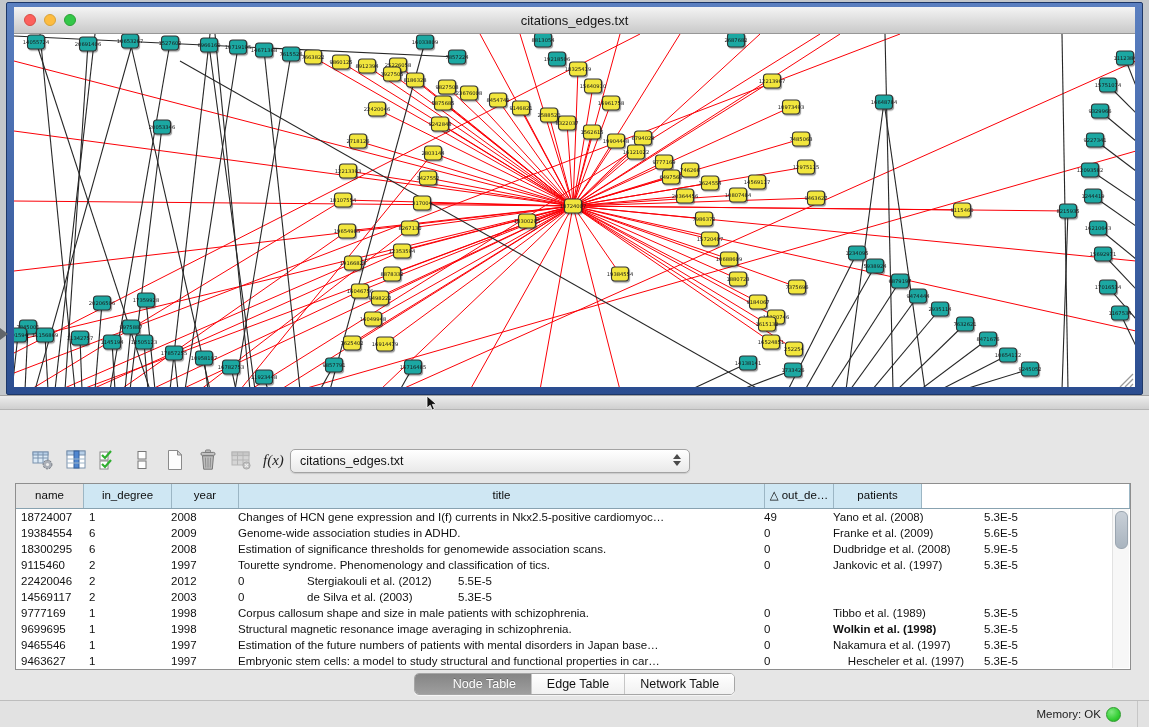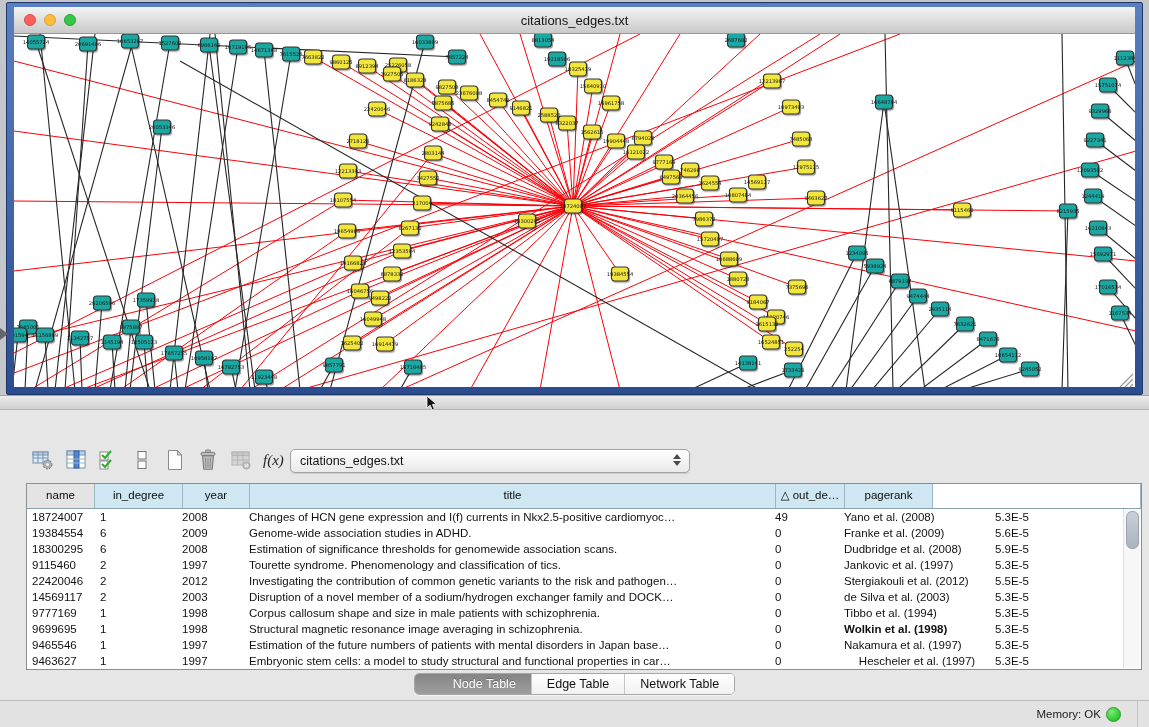--- a/index.html
+++ b/index.html
@@ -41,21 +41,21 @@
   .tbtn{width:26px;height:28px;margin-right:7px;display:flex;align-items:center;justify-content:center;}
   .fx{font-family:"Liberation Serif",serif;font-style:italic;font-size:15px;color:#222;margin:0 4px 0 2px;}
   .combo{position:absolute;left:290px;top:449px;width:400px;height:24px;box-sizing:border-box;
     border:1px solid #a3a3a3;border-radius:5px;background:linear-gradient(#ffffff,#e9e9e9);
     font-size:12.5px;color:#111;line-height:22px;padding-left:9px;box-shadow:0 1px 1px rgba(0,0,0,.12);}
   .combo-arrows{position:absolute;right:8px;top:4px;display:flex;flex-direction:column;gap:2px;}
   .tri-up{width:0;height:0;border-left:4px solid transparent;border-right:4px solid transparent;border-bottom:5px solid #4a4a4a;}
   .tri-dn{width:0;height:0;border-left:4px solid transparent;border-right:4px solid transparent;border-top:5px solid #4a4a4a;}
 
   
-  .tablebox{position:absolute;left:26px;top:483px;width:1116px;height:187px;box-sizing:border-box;
+  .tablebox{position:absolute;left:15px;top:483px;width:1116px;height:187px;box-sizing:border-box;
     background:#fff;border:1px solid #8e8e8e;overflow:hidden;}
   .thead{display:flex;height:24px;border-bottom:1px solid #88a2b0;}
   .th{flex:none;box-sizing:border-box;height:24px;line-height:23px;text-align:center;font-size:11.5px;
     color:#0c0c0c;background:#cfe7f3;border-right:1px solid #9cb6c4;overflow:hidden;white-space:nowrap;}
   .th-fill{flex:1;background:#fff;}
   .tbody .tr{display:flex;height:16px;}
   .td{flex:none;box-sizing:border-box;padding-left:5px;font-size:11.5px;line-height:16px;color:#101010;
     white-space:nowrap;overflow:hidden;}
   .vscroll{position:absolute;right:1px;top:25px;bottom:1px;width:16px;background:#f7f7f7;border-left:1px solid #e2e2e2;}
   .vthumb{position:absolute;left:2px;top:2px;width:11px;height:36px;border-radius:6px;
@@ -819,21 +819,21 @@
     </span>
   </div>
 
   <div class="tablebox">
     <div class="thead">
         <div class="th" style="width: 68px; background: rgb(228, 228, 228);">name</div>
         <div class="th" style="width: 88px;">in_degree</div>
         <div class="th" style="width: 67px; text-align: center;">year</div>
         <div class="th" style="width: 526px;">title</div>
         <div class="th" style="width: 69px;">△ out_de…</div>
-        <div class="th" style="width: 88px;">pagerank</div>
+        <div class="th" style="width: 88px;">patients</div>
         <div class="th th-fill"></div>
       </div>
     <div class="tbody">
         <div class="tr">
           <div class="td" style="width: 68px;">18724007</div>
           <div class="td" style="width: 82px;">1</div>
           <div class="td" style="width: 67px;">2008</div>
           <div class="td" style="width: 526px;">Changes of HCN gene expression and I(f) currents in Nkx2.5-positive cardiomyoc…</div>
           <div class="td" style="width: 69px;">49</div>
           <div class="td" style="width: 151px;">Yano et al. (2008)</div>
@@ -863,41 +863,39 @@
           <div class="td" style="width: 67px;">1997</div>
           <div class="td" style="width: 526px;">Tourette syndrome. Phenomenology and classification of tics.</div>
           <div class="td" style="width: 69px;">0</div>
           <div class="td" style="width: 151px;">Jankovic et al. (1997)</div>
           <div class="td" style="width: 88px;">5.3E-5</div>
         </div>
         <div class="tr">
           <div class="td" style="width: 68px;">22420046</div>
           <div class="td" style="width: 82px;">2</div>
           <div class="td" style="width: 67px;">2012</div>
-          <div class="td" style="width: 526px;">Investigating the contribution of common genetic variants to the risk and pathogen…</div>
           <div class="td" style="width: 69px;">0</div>
           <div class="td" style="width: 151px;">Stergiakouli et al. (2012)</div>
           <div class="td" style="width: 88px;">5.5E-5</div>
         </div>
         <div class="tr">
           <div class="td" style="width: 68px;">14569117</div>
           <div class="td" style="width: 82px;">2</div>
           <div class="td" style="width: 67px;">2003</div>
-          <div class="td" style="width: 526px;">Disruption of a novel member of a sodium/hydrogen exchanger family and DOCK…</div>
           <div class="td" style="width: 69px;">0</div>
           <div class="td" style="width: 151px;">de Silva et al. (2003)</div>
           <div class="td" style="width: 88px;">5.3E-5</div>
         </div>
         <div class="tr">
           <div class="td" style="width: 68px;">9777169</div>
           <div class="td" style="width: 82px;">1</div>
           <div class="td" style="width: 67px;">1998</div>
           <div class="td" style="width: 526px;">Corpus callosum shape and size in male patients with schizophrenia.</div>
           <div class="td" style="width: 69px;">0</div>
-          <div class="td" style="width: 151px;">Tibbo et al. (1994)</div>
+          <div class="td" style="width: 151px;">Tibbo et al. (1989)</div>
           <div class="td" style="width: 88px;">5.3E-5</div>
         </div>
         <div class="tr">
           <div class="td" style="width: 68px;">9699695</div>
           <div class="td" style="width: 82px;">1</div>
           <div class="td" style="width: 67px;">1998</div>
           <div class="td" style="width: 526px;">Structural magnetic resonance image averaging in schizophrenia.</div>
           <div class="td" style="width: 69px;">0</div>
           <div class="td" style="width: 151px; font-weight: bold;">Wolkin et al. (1998)</div>
           <div class="td" style="width: 88px;">5.3E-5</div>

